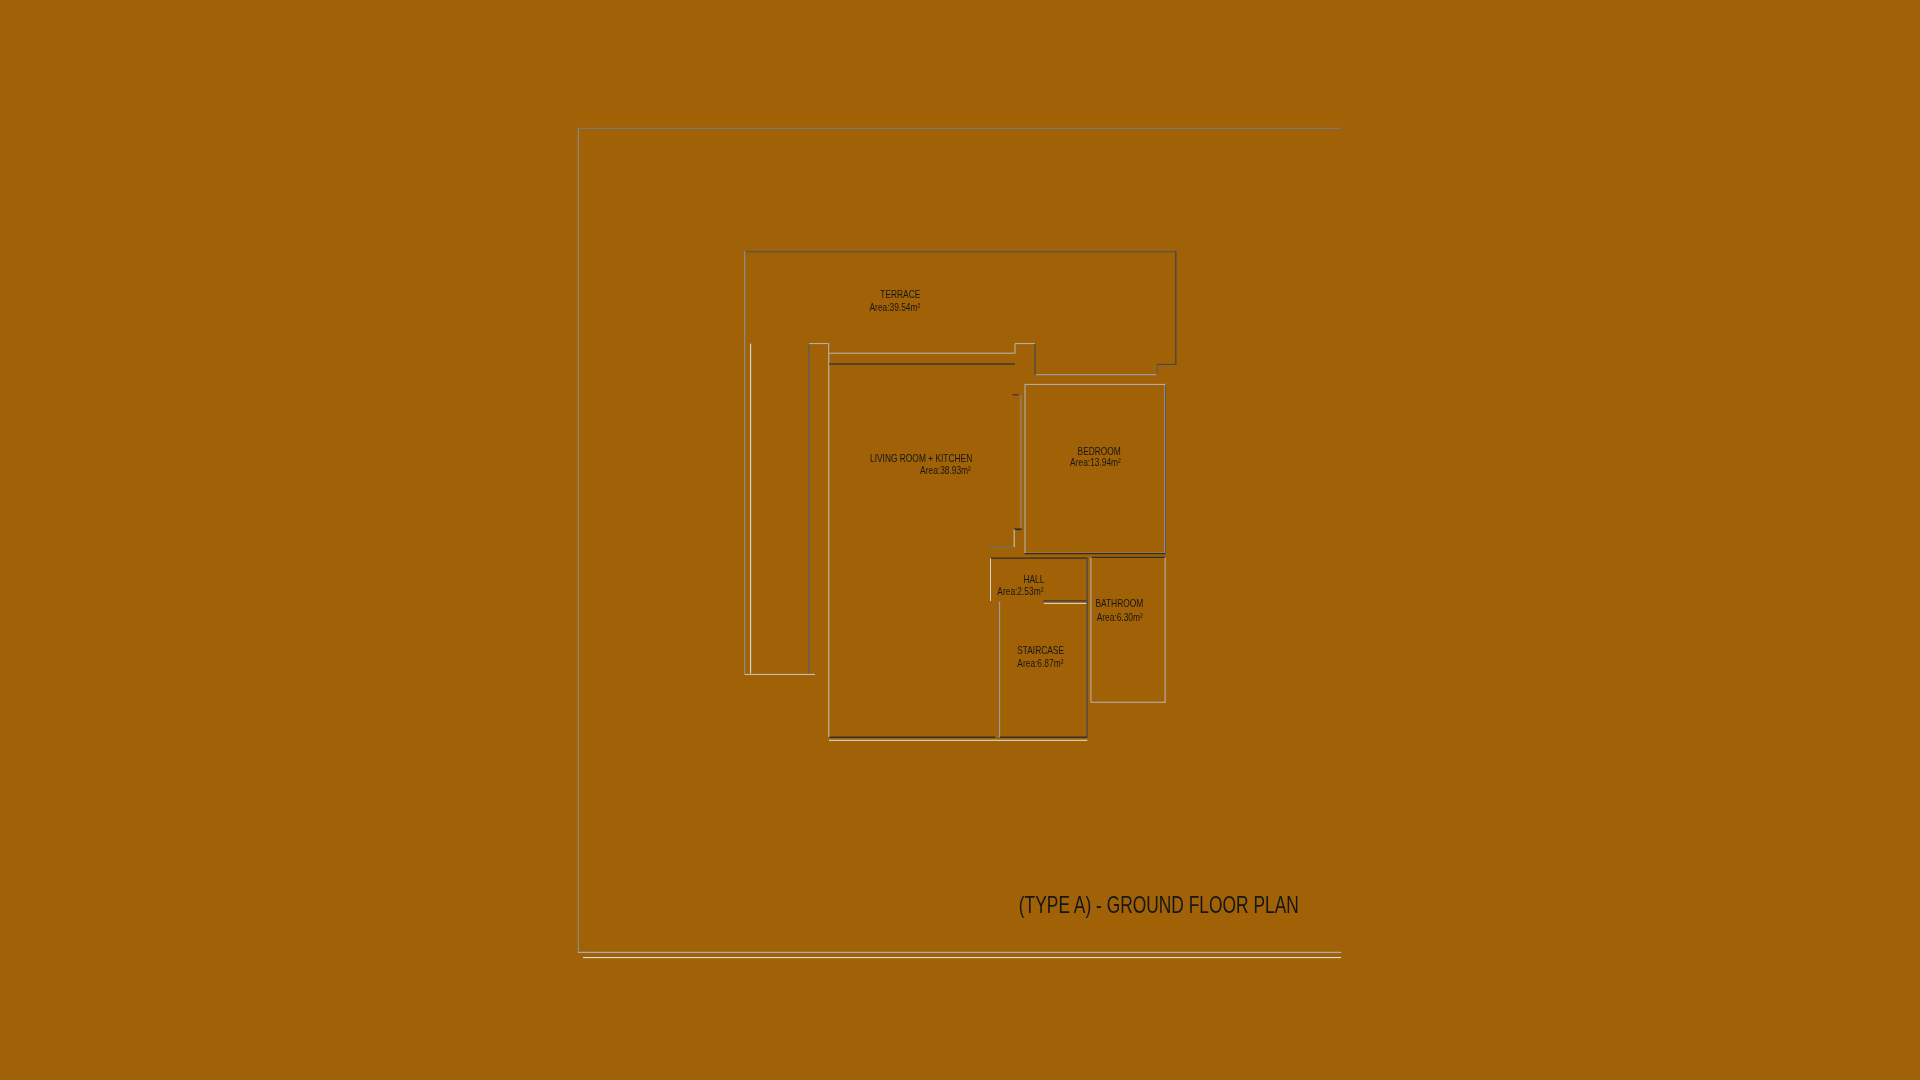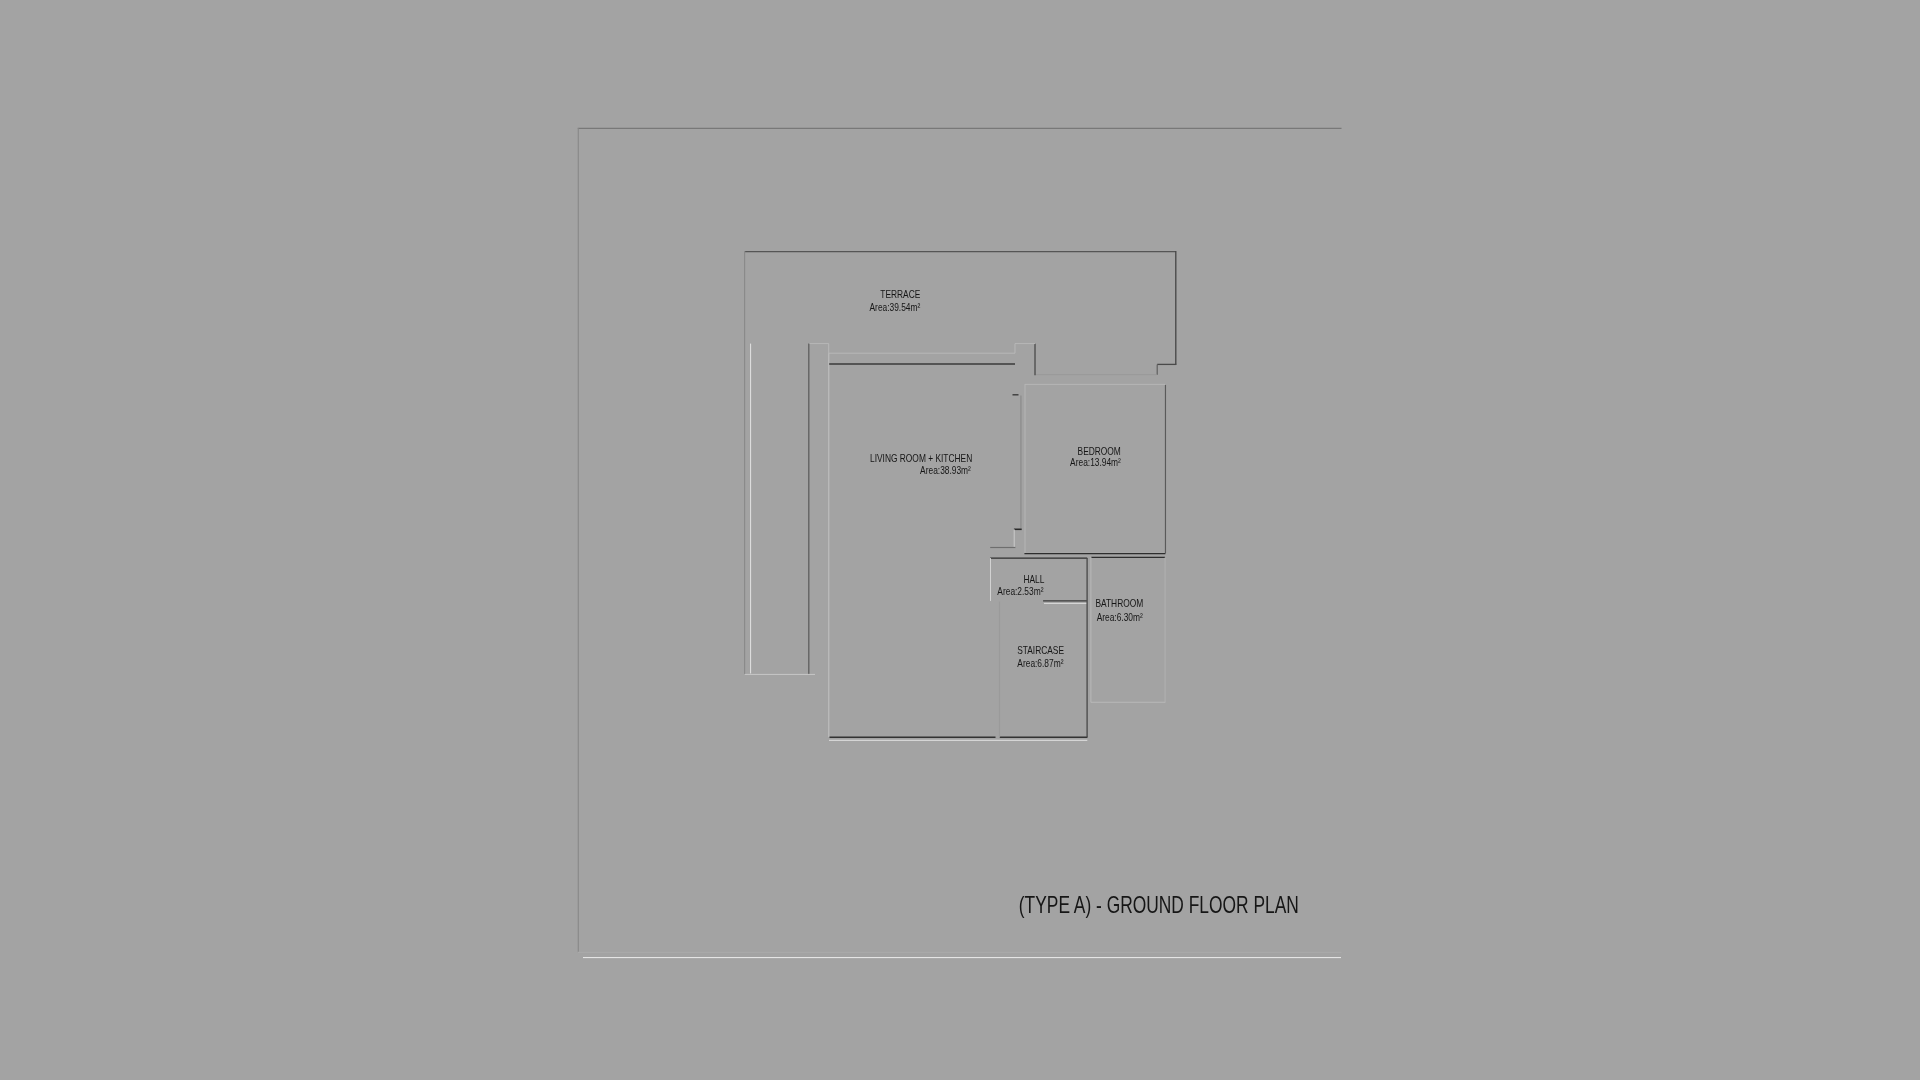--- a/index.html
+++ b/index.html
@@ -1,16 +1,16 @@
 <!DOCTYPE html>
 <html><head>
 <meta charset="utf-8">
 <style>
   html,body{margin:0;padding:0;background:#ffffff;}
-  .page{position:relative;width:1920px;height:1080px;background:#a3a3a3;overflow:hidden;}
+  .page{position:relative;width:1920px;height:1080px;background:#a16207;overflow:hidden;}
   svg{position:absolute;left:0;top:0;}
   text{font-family:"Liberation Sans", sans-serif;fill:#161616;}
 </style>
 </head>
 <body>
 <div class="page">
 <svg width="1920" height="1080" viewBox="0 0 1920 1080">
 
   <line x1="577.8" y1="128.3" x2="1341.5" y2="128.3" stroke="#787878" stroke-width="1.3"></line>
   <line x1="578.3" y1="128.3" x2="578.3" y2="952.3" stroke="#8a8a8a" stroke-width="1.2"></line>

